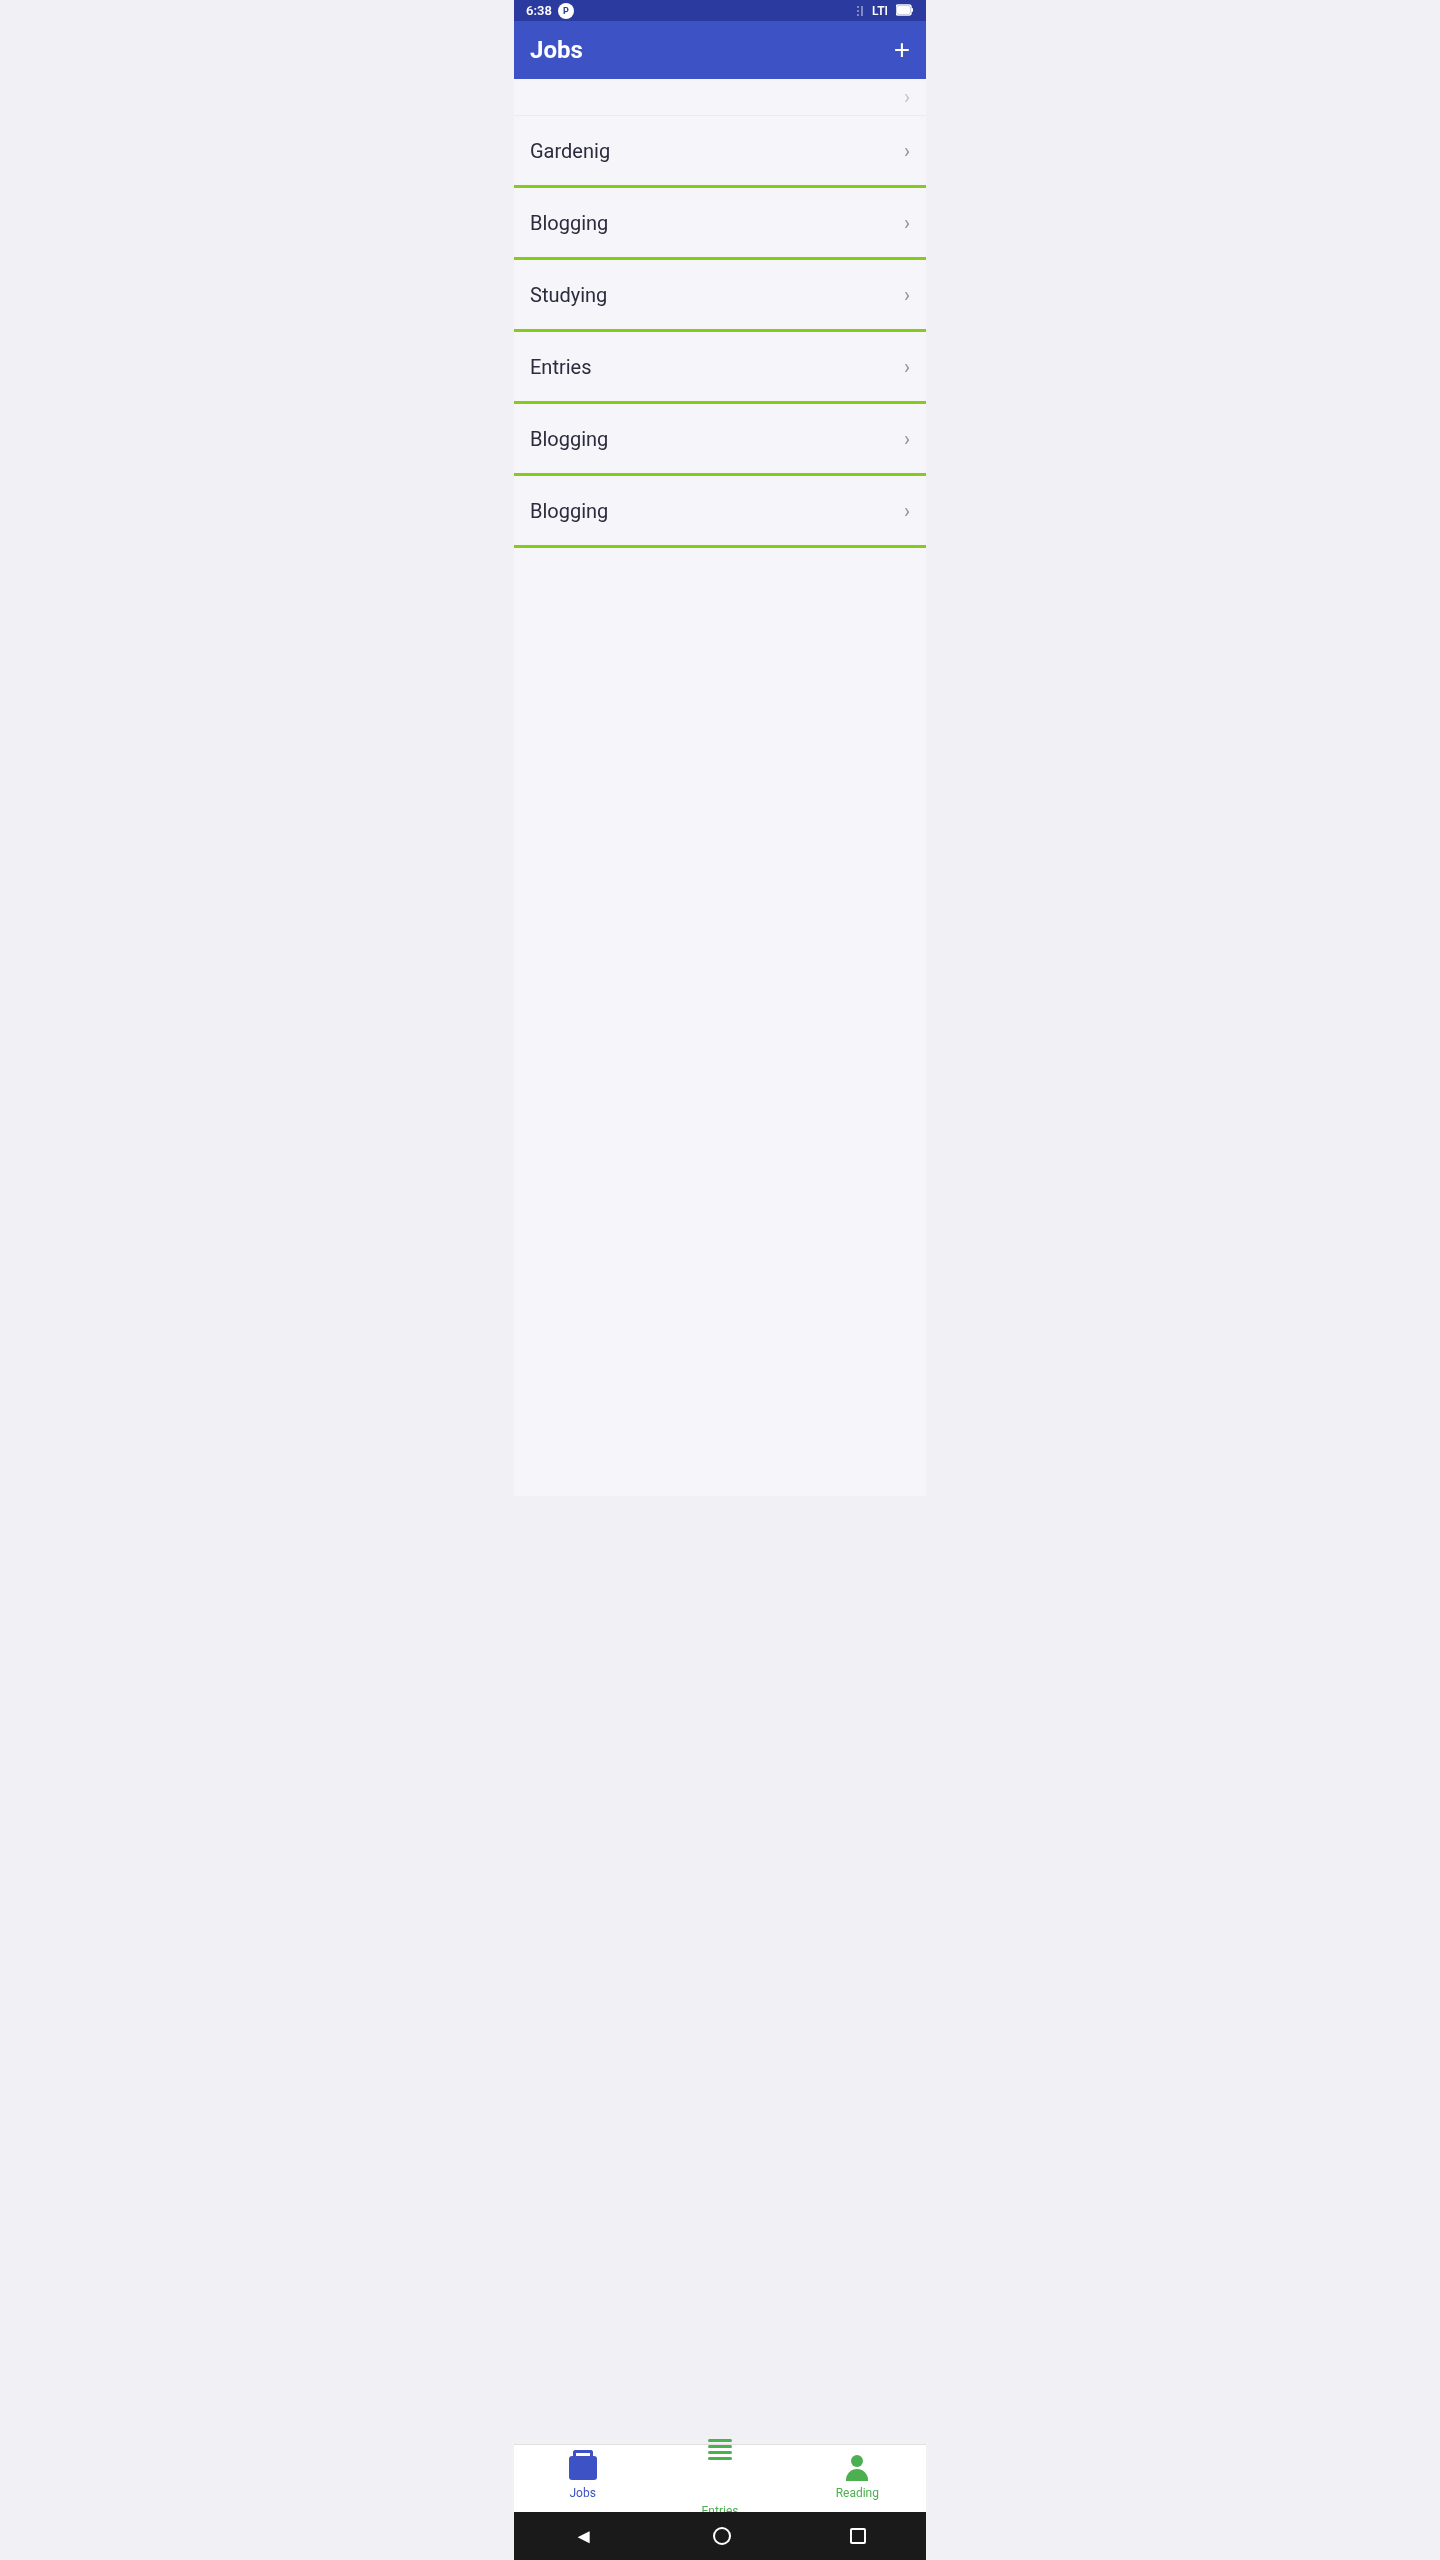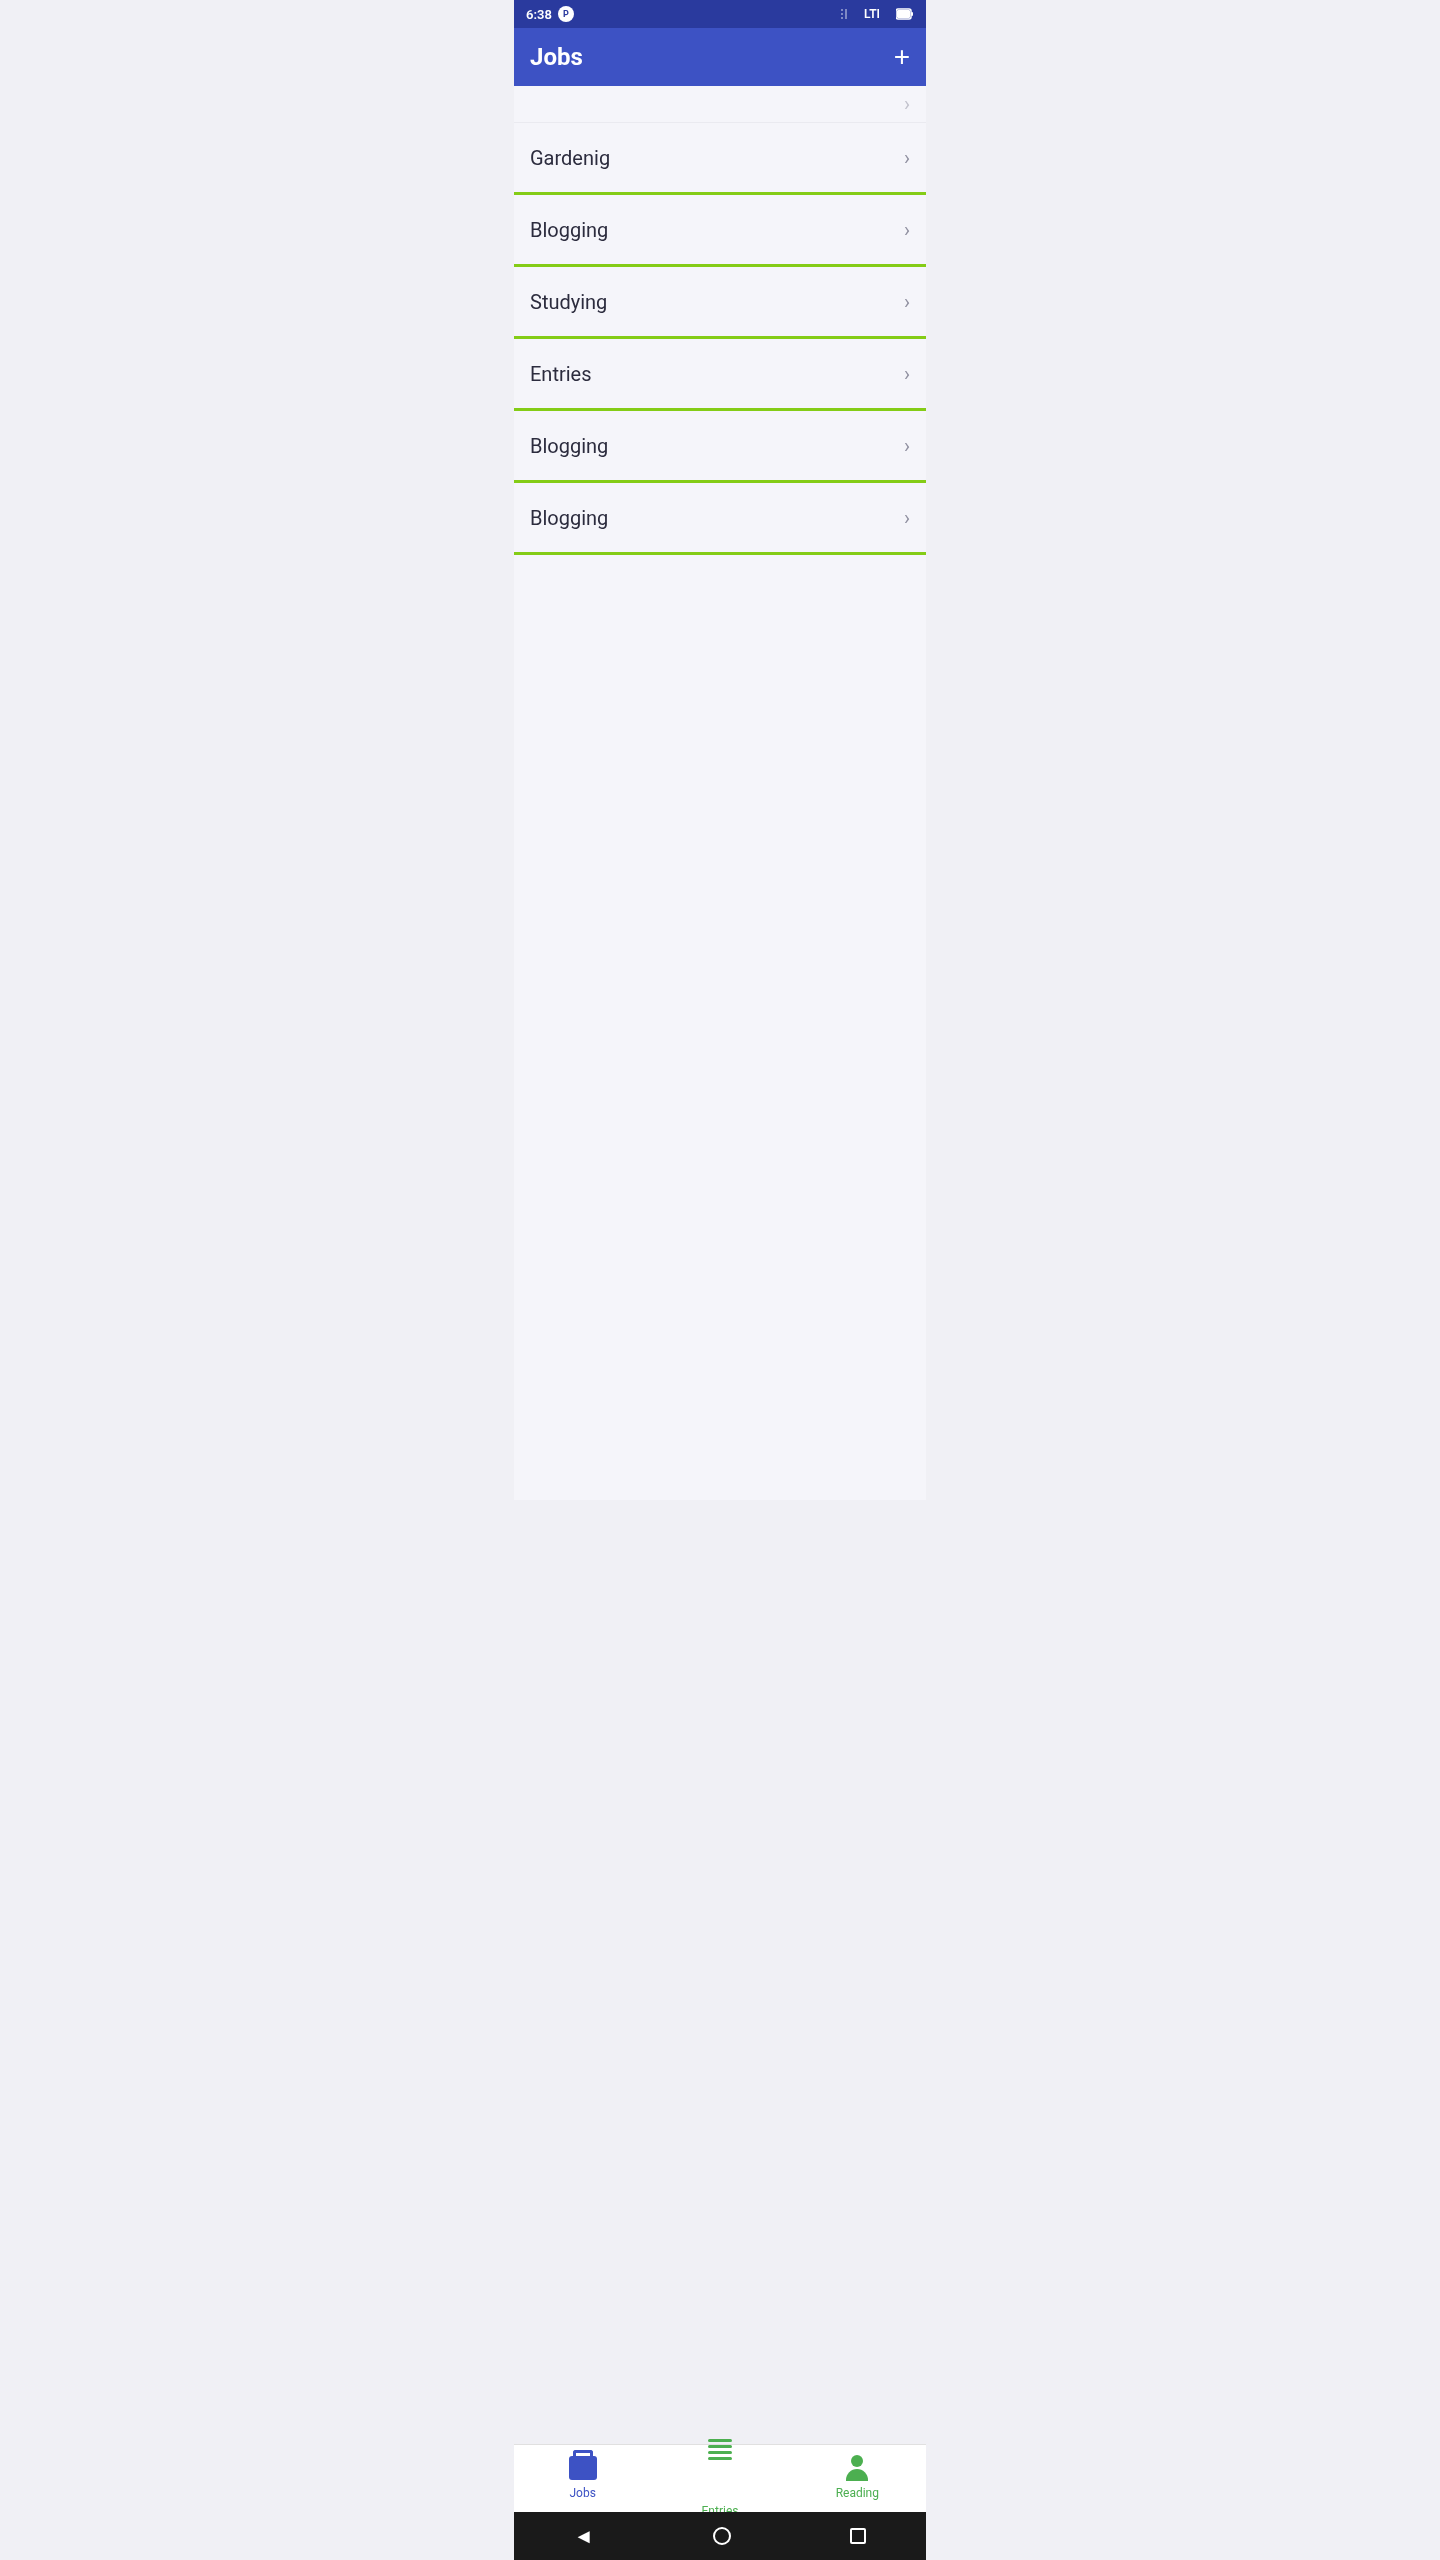--- a/index.html
+++ b/index.html
@@ -18,39 +18,38 @@
       flex-direction: column;
       margin: 0 auto;
       position: relative;
       overflow-x: hidden;
     }
 
     
     .status-bar {
       background: #2a3a9e;
       color: white;
-      height: 28px;
+      height: 21px;
       display: flex;
       align-items: center;
       justify-content: space-between;
       padding: 0 12px;
       font-size: 13px;
       font-weight: 500;
     }
 
     .status-bar-left {
       display: flex;
       align-items: center;
       gap: 6px;
     }
 
     .status-bar-right {
       display: flex;
-      align-items: center;
-      gap: 16px;
+      gap: 8px;
     }
 
     .status-time {
       font-size: 13px;
       font-weight: 600;
     }
 
     .pocket-icon {
       width: 16px;
       height: 16px;

